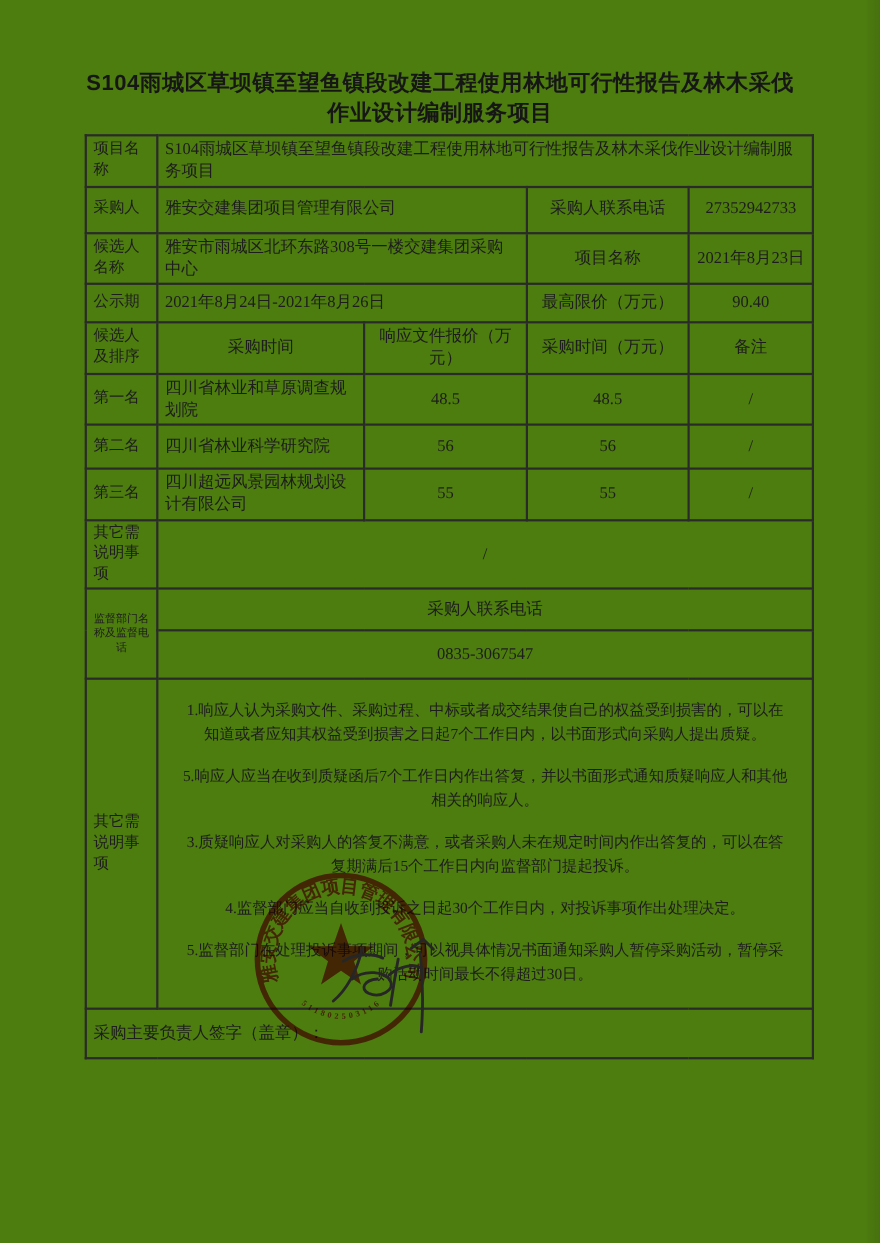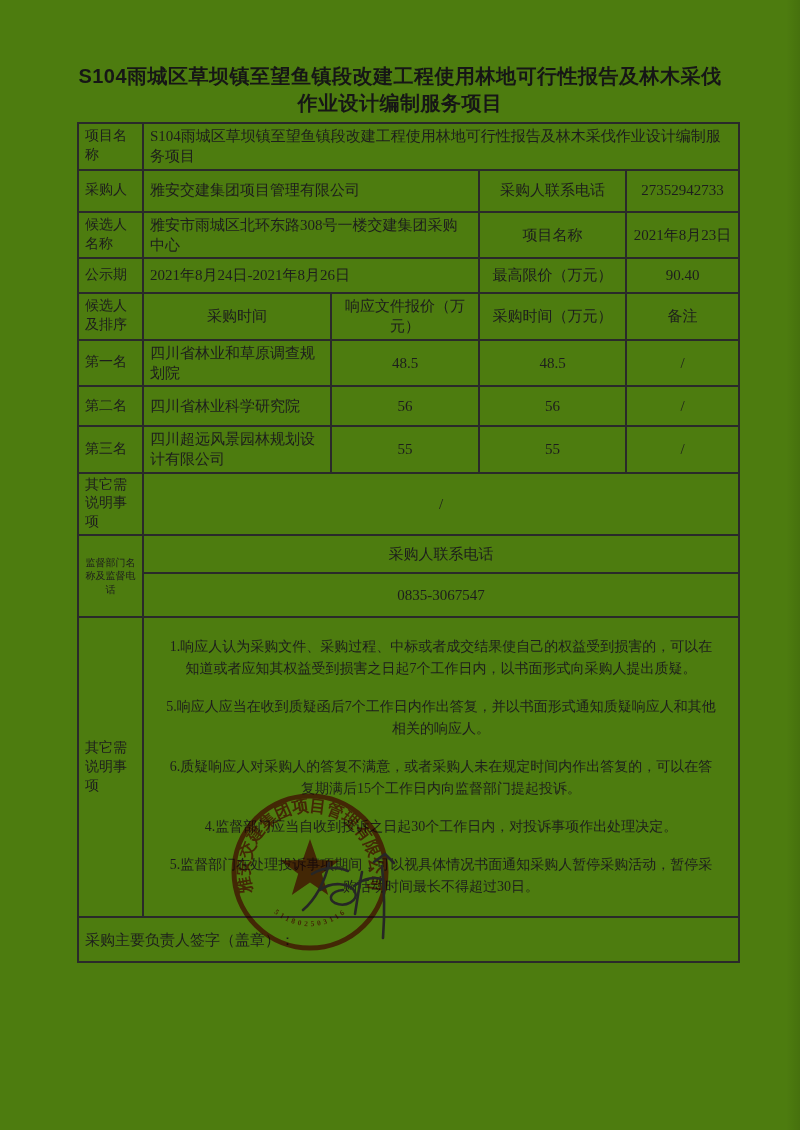--- a/index.html
+++ b/index.html
@@ -137,21 +137,21 @@
     </tr>
     <tr class="r11">
       <td colspan="4" class="ctr">0835-3067547</td>
     </tr>
 
     <tr class="r12">
       <td class="lbl">其它需说明事项</td>
       <td colspan="4" class="objection-cell">
         <p>1.响应人认为采购文件、采购过程、中标或者成交结果使自己的权益受到损害的，可以在知道或者应知其权益受到损害之日起7个工作日内，以书面形式向采购人提出质疑。</p>
         <p>5.响应人应当在收到质疑函后7个工作日内作出答复，并以书面形式通知质疑响应人和其他相关的响应人。</p>
-        <p>6.质疑响应人对采购人的答复不满意，或者采购人未在规定时间内作出答复的，可以在答复期满后15个工作日内向监督部门提起投诉。</p>
+        <p>3.质疑响应人对采购人的答复不满意，或者采购人未在规定时间内作出答复的，可以在答复期满后15个工作日内向监督部门提起投诉。</p>
         <p>4.监督部门应当自收到投诉之日起30个工作日内，对投诉事项作出处理决定。</p>
         <p>5.监督部门在处理投诉事项期间，可以视具体情况书面通知采购人暂停采购活动，暂停采购活动时间最长不得超过30日。</p>
       </td>
     </tr>
 
     <tr class="r13">
       <td colspan="5" class="sig-cell">采购主要负责人签字（盖章）：</td>
     </tr>
   </tbody>
     </table>

